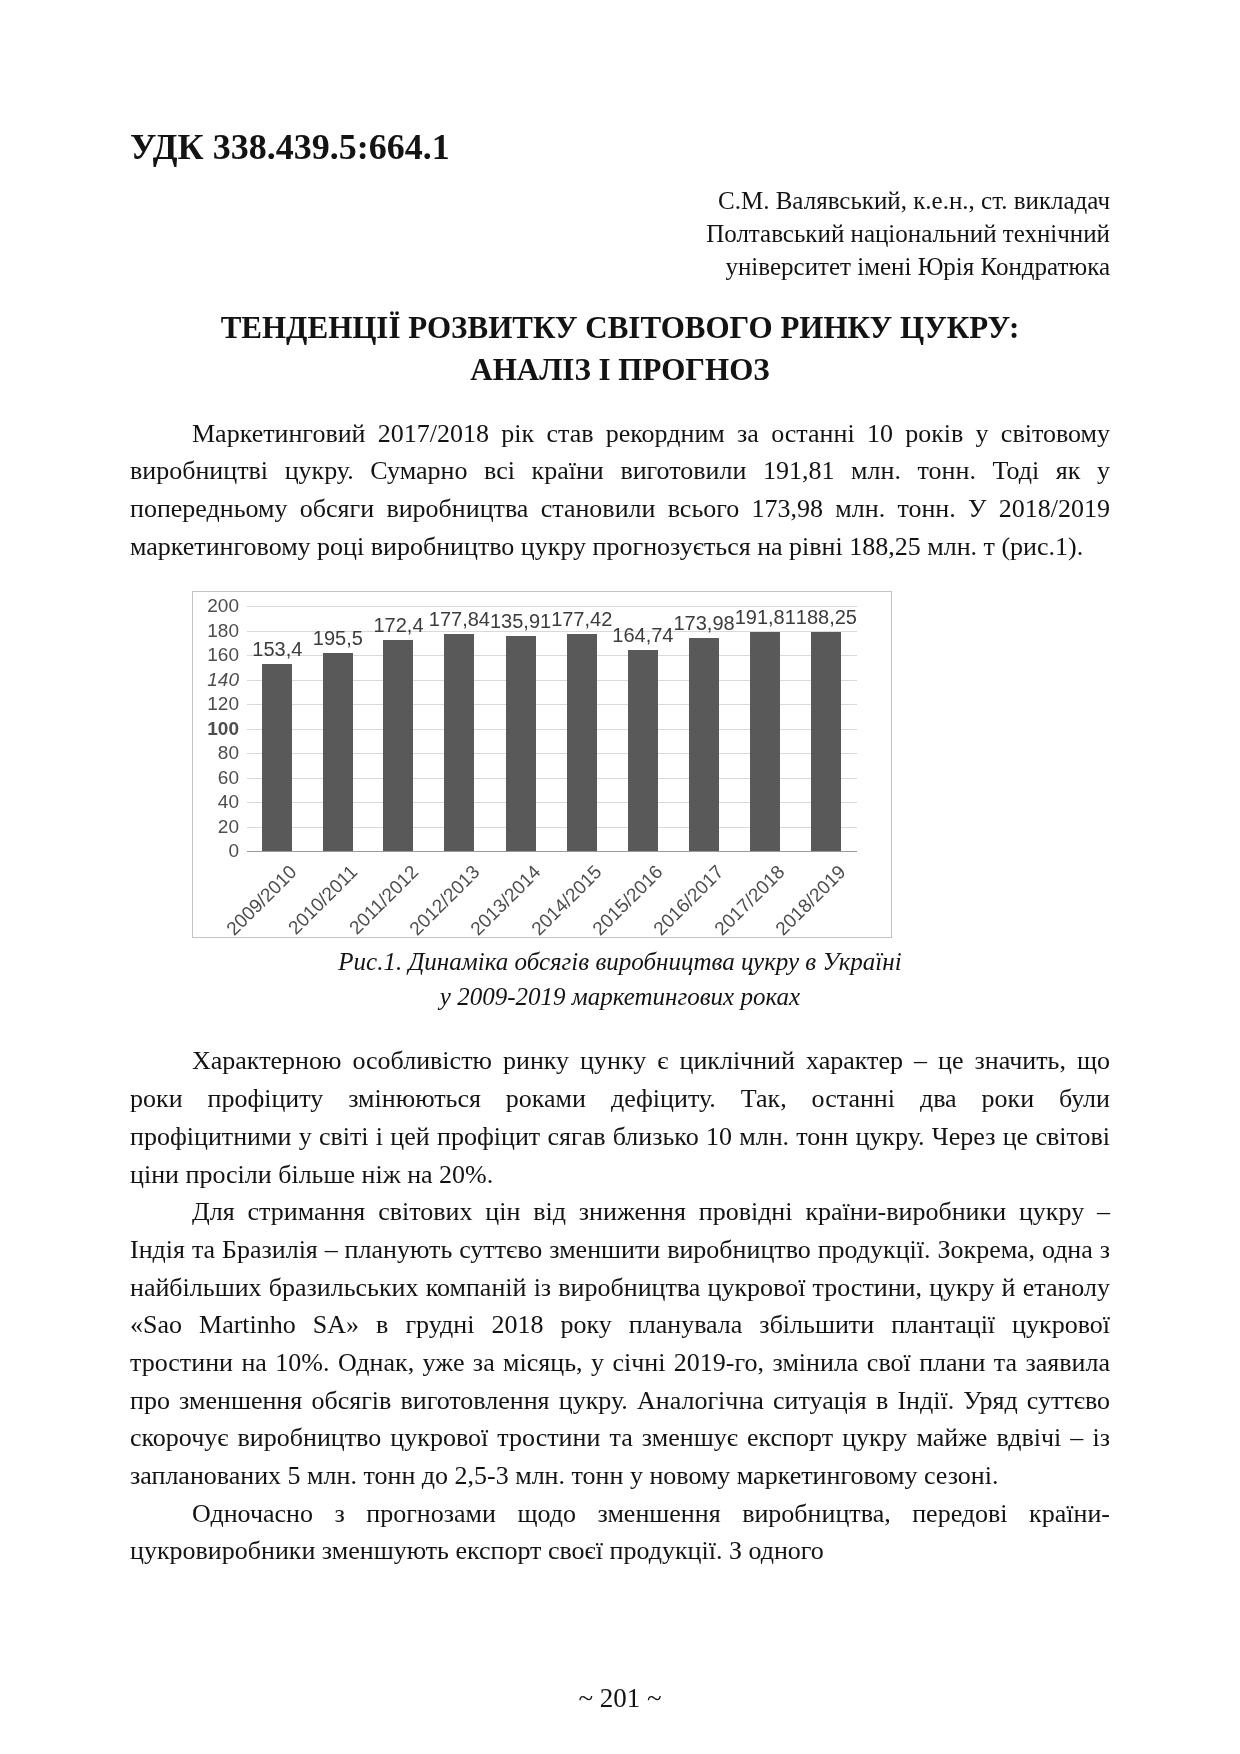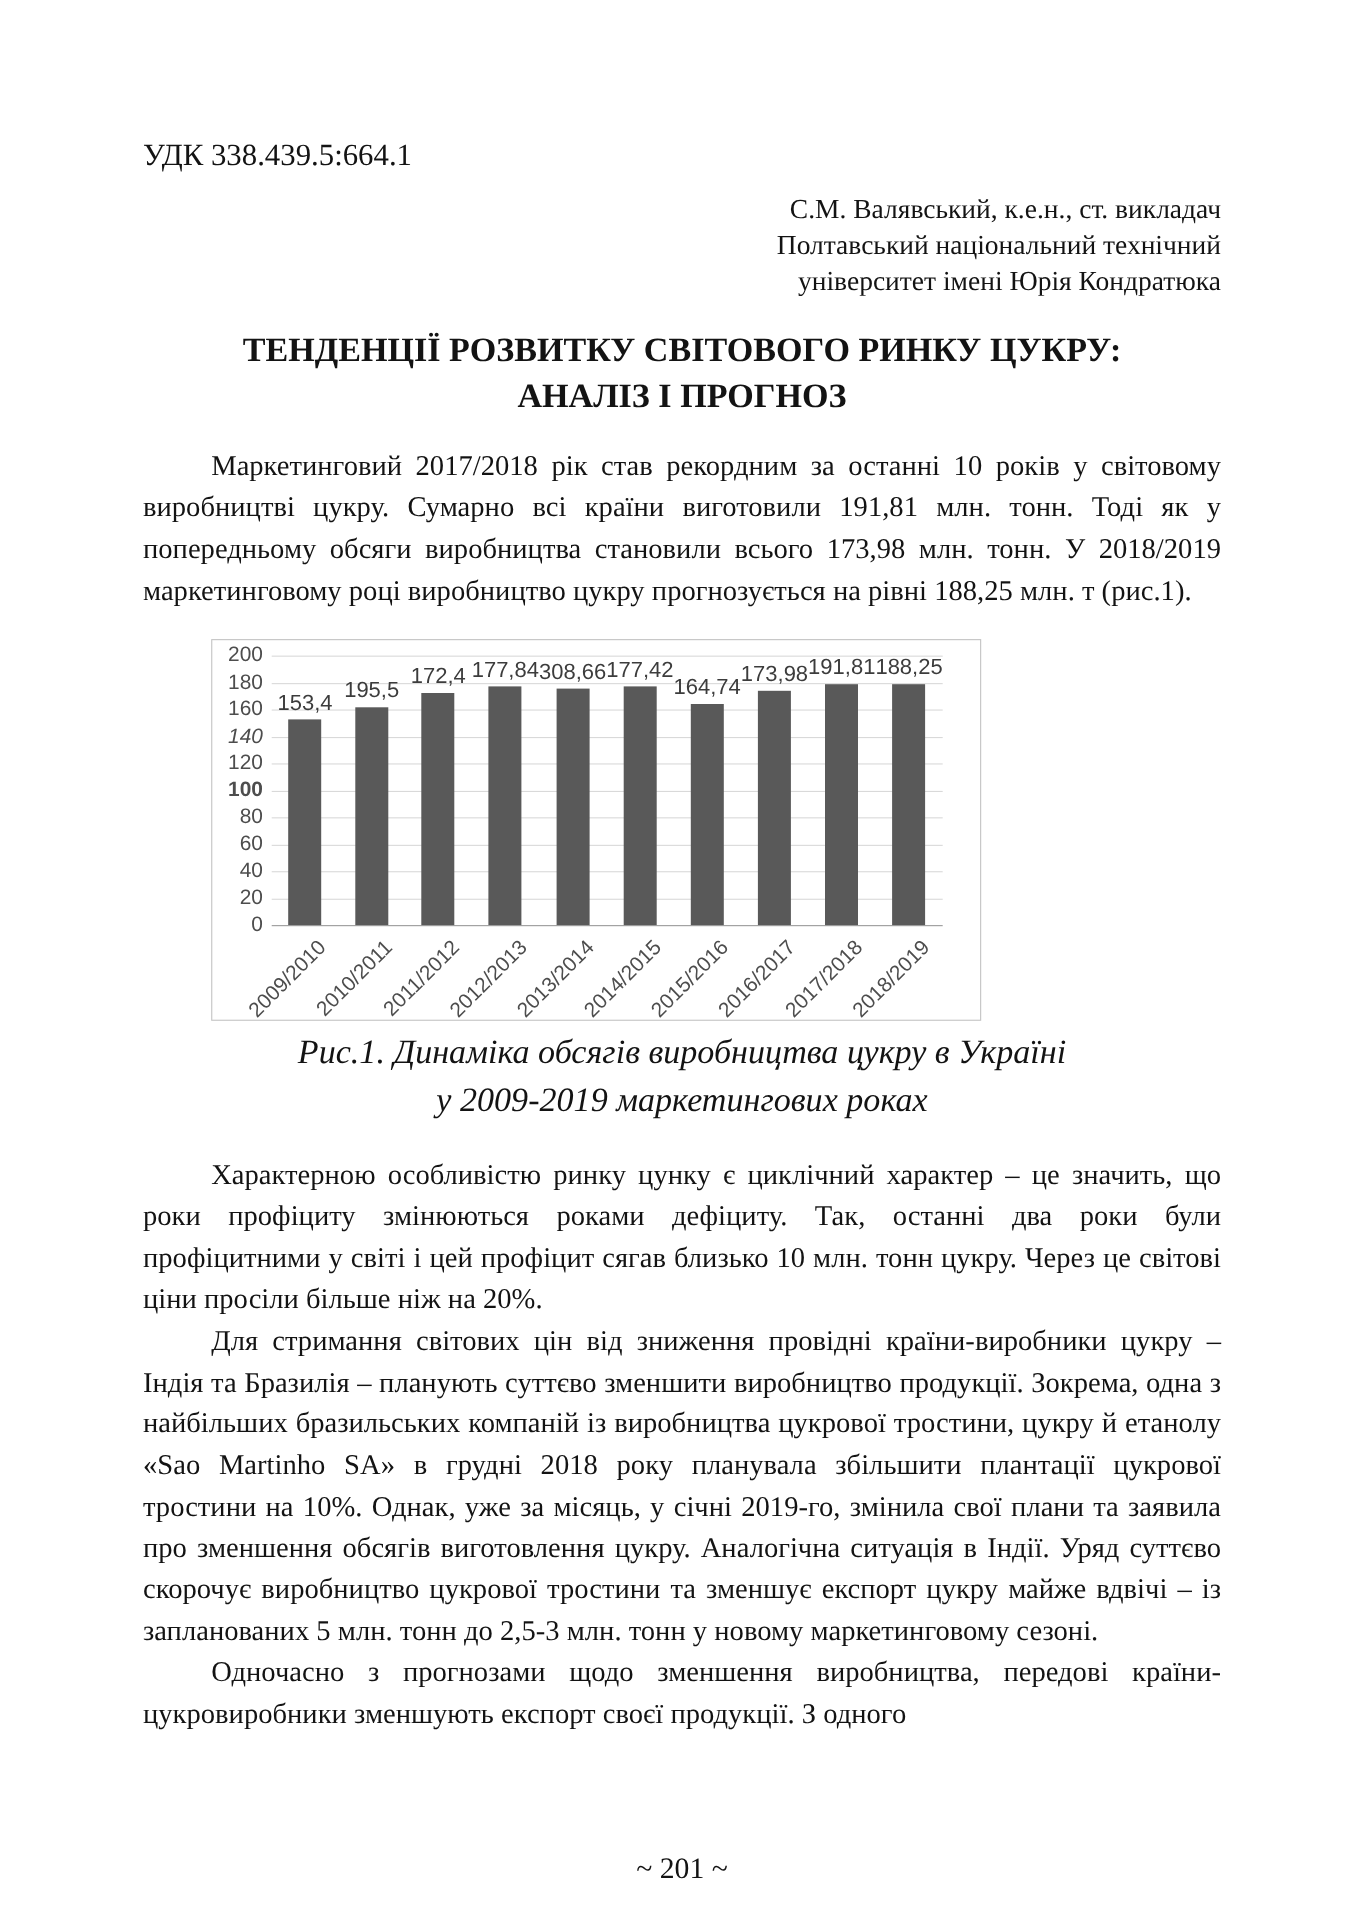--- a/index.html
+++ b/index.html
@@ -9,22 +9,22 @@
     font-family:"Liberation Serif", serif;
     color:#131313;
     position:relative;
     overflow:hidden;
   }
   .page-inner{
     padding:126px 130px 0 130px;
     width:980px;
   }
   .udc{
-    font-weight:normal;
-    font-size:28px;
+    font-weight:bold;
+    font-size:36px;
     margin-bottom:16px;
   }
   .author-block{
     text-align:right;
     font-size:25px;
     line-height:1.32;
   }
   .paper-title{
     text-align:center;
     font-weight:bold;
@@ -111,21 +111,21 @@
     right:0;top:0;
     white-space:nowrap;
     font-size:19px;
     color:#4d4d4d;
     transform-origin:100% 0;
     transform:rotate(-45deg);
   }
   .fig-caption{
     text-align:center;
     font-style:italic;
-    font-size:31px;
+    font-size:25px;
     line-height:1.4;
     margin:6px 0 28px 0;
   }
   .page-number{
     position:absolute;
     bottom:40px;
     left:0;
     width:100%;
     text-align:center;
     font-size:27px;
@@ -189,21 +189,21 @@
             </div>
             <div class="bar-slot">
               <div class="bar-value">172,4</div>
               <div class="bar" style="height: 211.19px; background: rgb(89, 89, 89);"></div>
             </div>
             <div class="bar-slot">
               <div class="bar-value">177,84</div>
               <div class="bar" style="height: 217.854px; background: rgb(89, 89, 89);"></div>
             </div>
             <div class="bar-slot">
-              <div class="bar-value">308,66</div>
+              <div class="bar-value">135,91</div>
               <div class="bar" style="height: 215.465px; background: rgb(89, 89, 89);"></div>
             </div>
             <div class="bar-slot">
               <div class="bar-value">177,42</div>
               <div class="bar" style="height: 217.339px; background: rgb(89, 89, 89);"></div>
             </div>
             <div class="bar-slot">
               <div class="bar-value">164,74</div>
               <div class="bar" style="height: 201.806px; background: rgb(89, 89, 89);"></div>
             </div>

